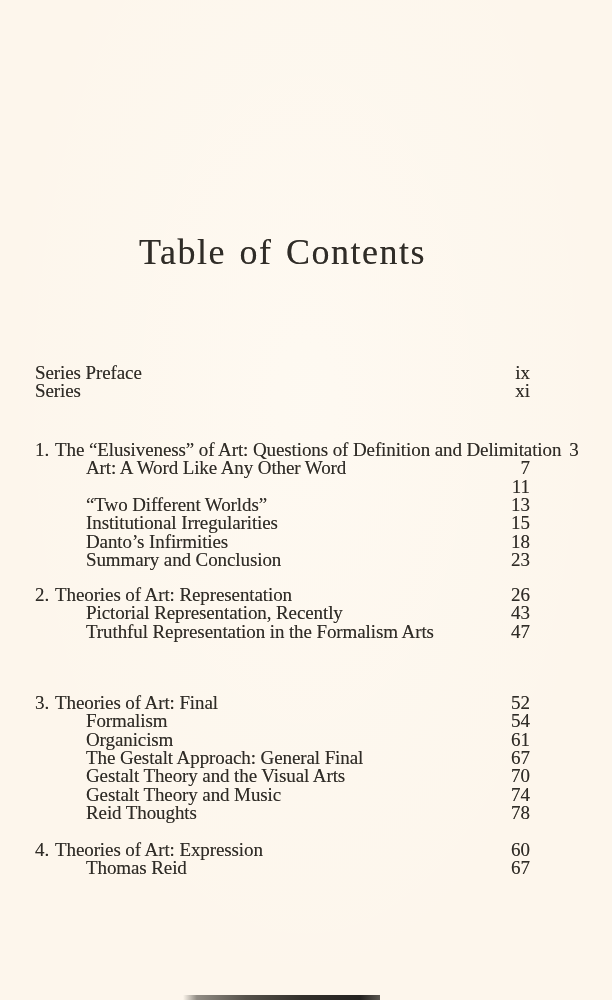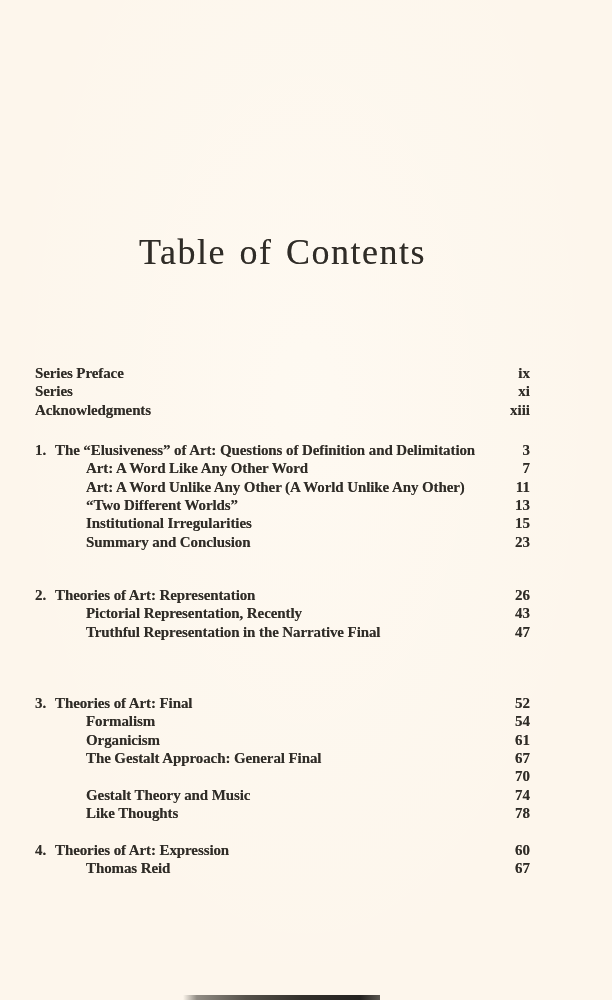--- a/index.html
+++ b/index.html
@@ -37,24 +37,23 @@
     font-size: 36px;
     letter-spacing: 1.5px;
     word-spacing: 3px;
     color: var(--ink);
     text-shadow: 0 0 0.5px rgba(54,48,40,0.55);
   }
   .block {
     position: absolute;
     left: 35px;
     width: 495px;
-    font-size: 15px;
+    font-size: 19px;
     line-height: 18.35px;
     text-shadow: 0 0 0.4px rgba(54,48,40,0.5);
-    font-weight: bold;
   }
   .fm  { top: 364px; }
   .ch1 { top: 441px; }
   .ch2 { top: 586px; }
   .ch3 { top: 694px; }
   .ch4 { top: 841px; }
   .row { display: flex; }
   .row .num {
     flex: 0 0 20px;
     width: 20px;
@@ -93,66 +92,65 @@
 
   <div class="block fm">
     <div class="row">
       <span class="t">Series Preface</span>
       <span class="pg">ix</span>
     </div>
     <div class="row">
       <span class="t">Series</span>
       <span class="pg">xi</span>
     </div>
-    <div class="row">
-      <span class="t">Acknowledgments</span>
-      <span class="pg">xiii</span>
-    </div>
   </div>
 
   <div class="block ch1">
     <div class="row head">
       <span class="num">1.</span>
       <span class="t">The “Elusiveness” of Art: Questions of Definition and Delimitation</span>
       <span class="pg">3</span>
     </div>
     <div class="row sub">
       <span class="t">Art: A Word Like Any Other Word</span>
       <span class="pg">7</span>
     </div>
     <div class="row sub">
-      <span class="t">Art: A Word Unlike Any Other (A World Unlike Any Other)</span>
       <span class="pg">11</span>
     </div>
     <div class="row sub">
       <span class="t">“Two Different Worlds”</span>
       <span class="pg">13</span>
     </div>
     <div class="row sub">
       <span class="t">Institutional Irregularities</span>
       <span class="pg">15</span>
+    </div>
+    <div class="row sub">
+      <span class="t">Danto’s Infirmities</span>
+      <span class="pg">18</span>
     </div>
     <div class="row sub">
       <span class="t">Summary and Conclusion</span>
       <span class="pg">23</span>
     </div>
   </div>
 
   <div class="block ch2">
     <div class="row head">
       <span class="num">2.</span>
       <span class="t">Theories of Art: Representation</span>
       <span class="pg">26</span>
     </div>
     <div class="row sub">
       <span class="t">Pictorial Representation, Recently</span>
       <span class="pg">43</span>
     </div>
     <div class="row sub">
-      <span class="t">Truthful Representation in the Narrative Final</span>
+      <span class="t">Truthful Representation in the Formalism Arts</span>
       <span class="pg">47</span>
     </div>
   </div>
 
   <div class="block ch3">
     <div class="row head">
       <span class="num">3.</span>
       <span class="t">Theories of Art: Final</span>
       <span class="pg">52</span>
     </div>
@@ -162,28 +160,29 @@
     </div>
     <div class="row sub">
       <span class="t">Organicism</span>
       <span class="pg">61</span>
     </div>
     <div class="row sub">
       <span class="t">The Gestalt Approach: General Final</span>
       <span class="pg">67</span>
     </div>
     <div class="row sub">
+      <span class="t">Gestalt Theory and the Visual Arts</span>
       <span class="pg">70</span>
     </div>
     <div class="row sub">
       <span class="t">Gestalt Theory and Music</span>
       <span class="pg">74</span>
     </div>
     <div class="row sub">
-      <span class="t">Like Thoughts</span>
+      <span class="t">Reid Thoughts</span>
       <span class="pg">78</span>
     </div>
   </div>
 
   <div class="block ch4">
     <div class="row head">
       <span class="num">4.</span>
       <span class="t">Theories of Art: Expression</span>
       <span class="pg">60</span>
     </div>

